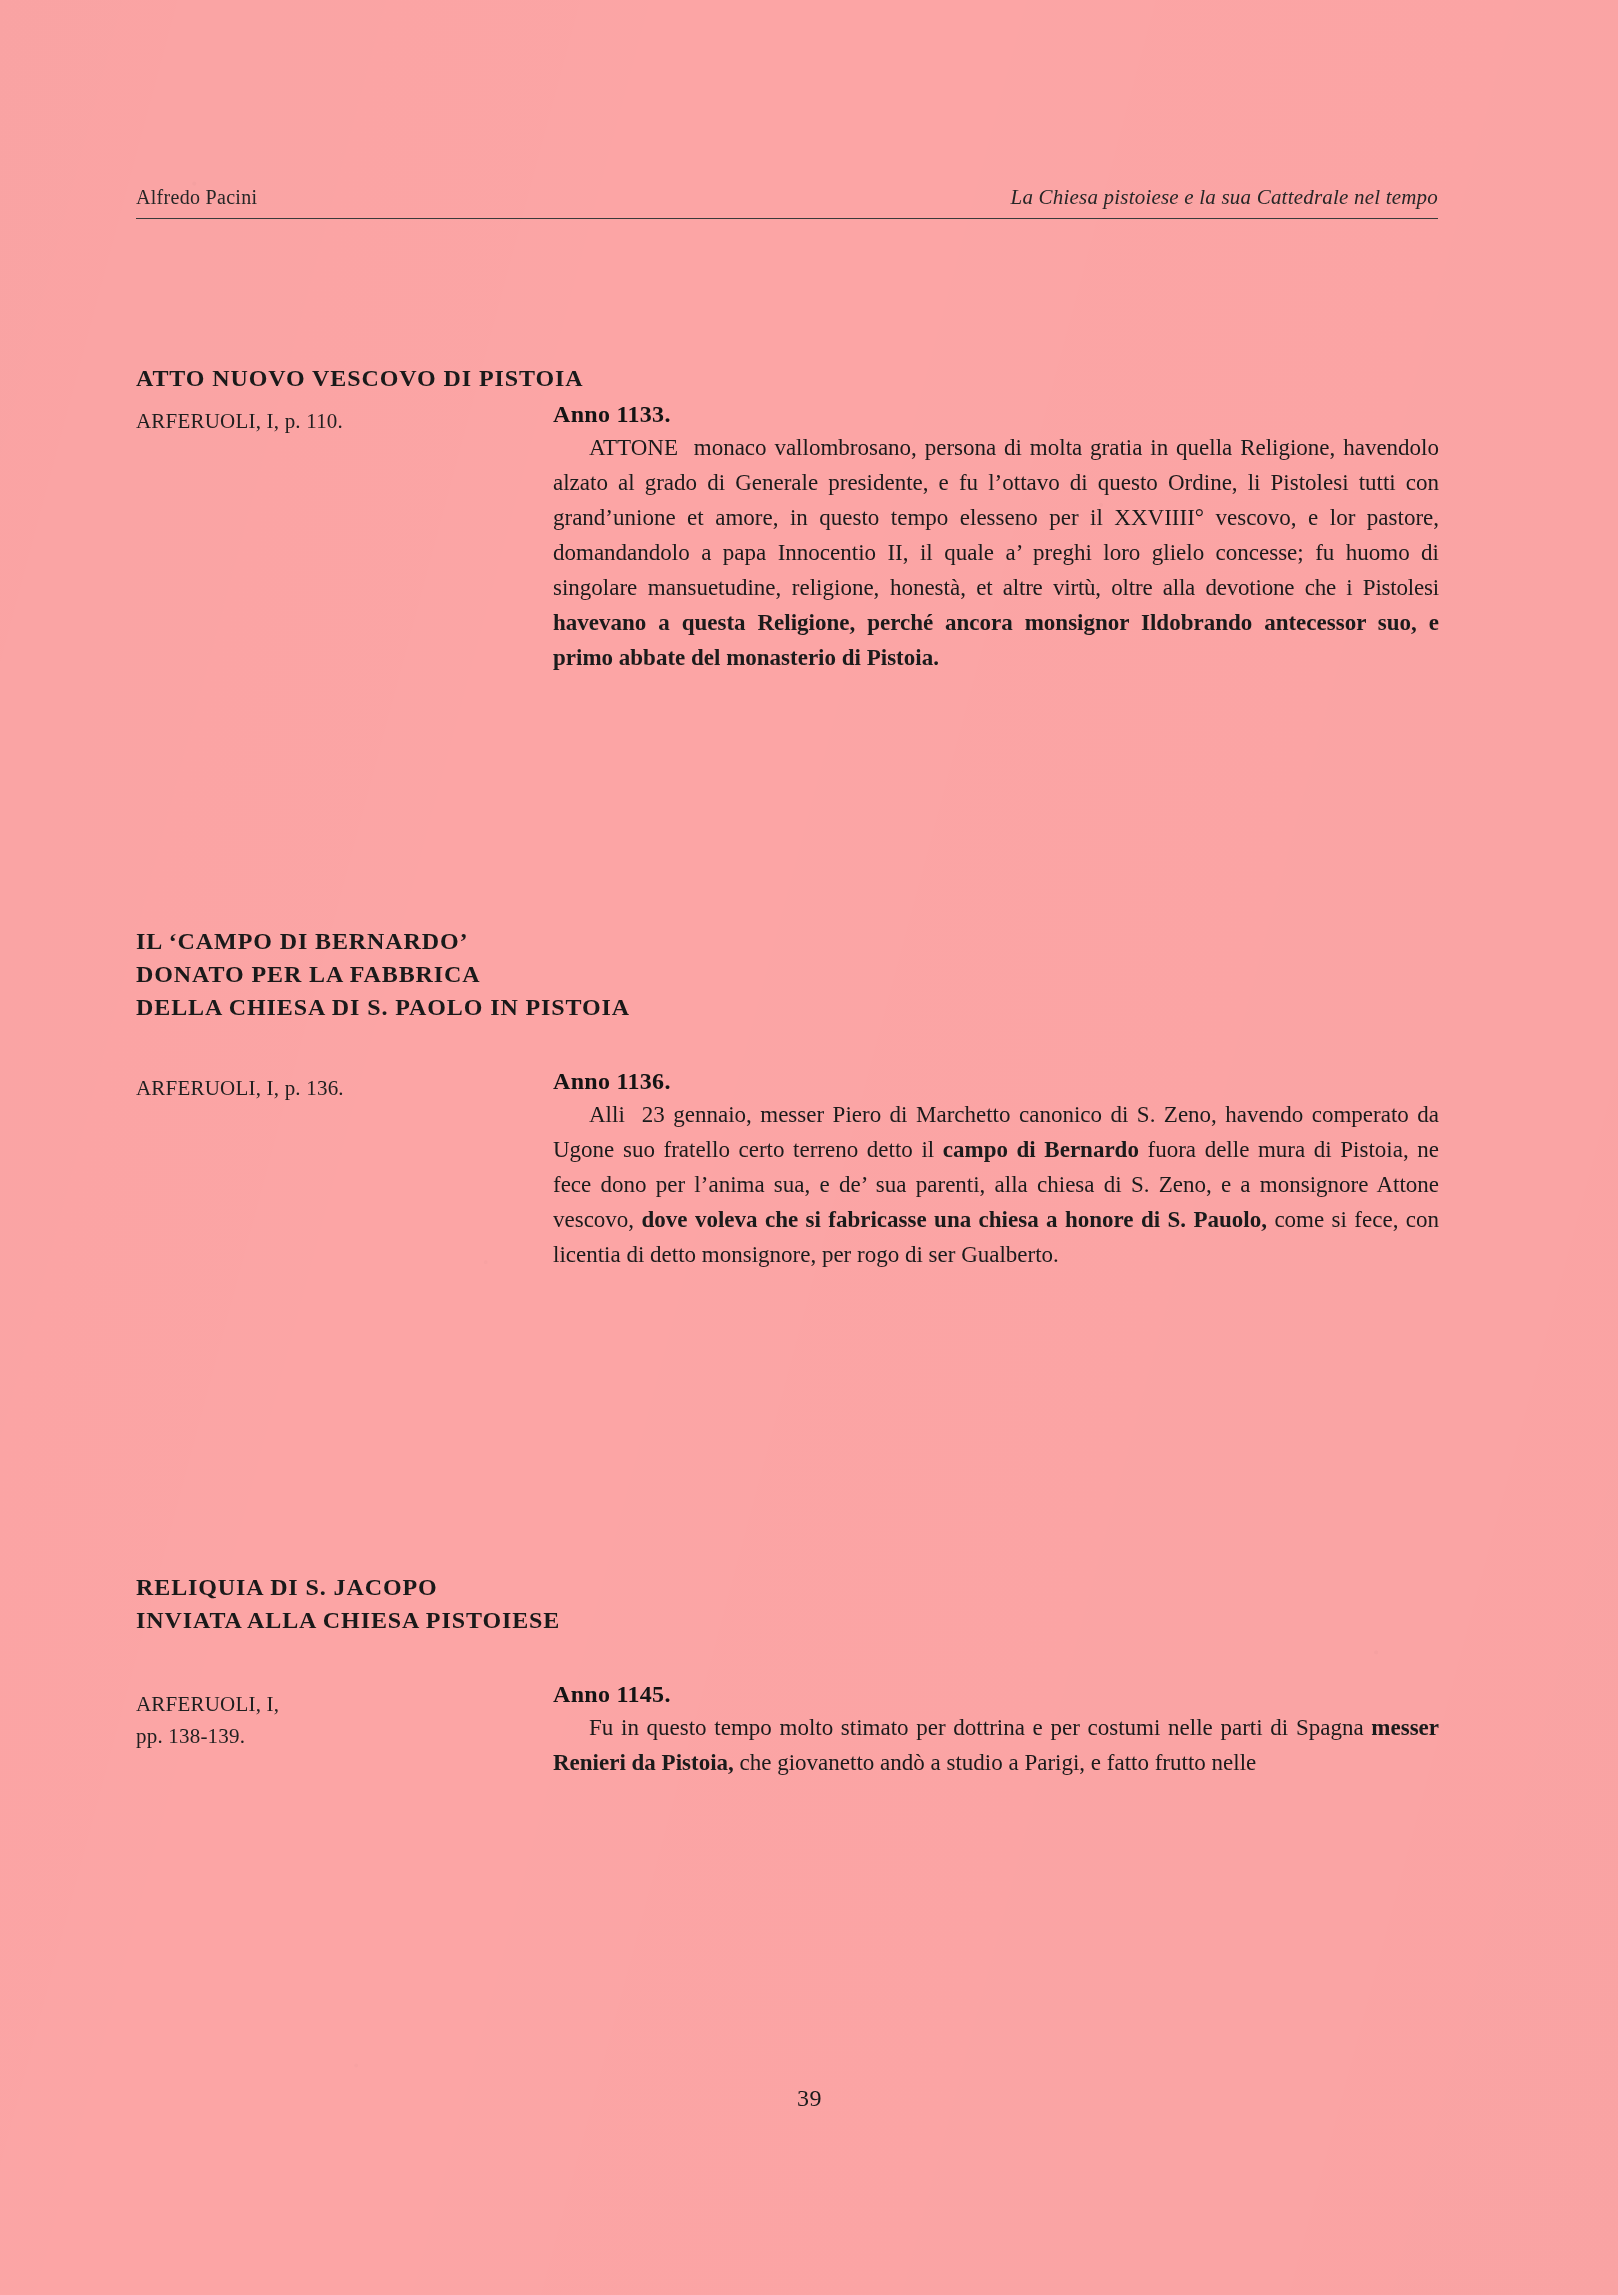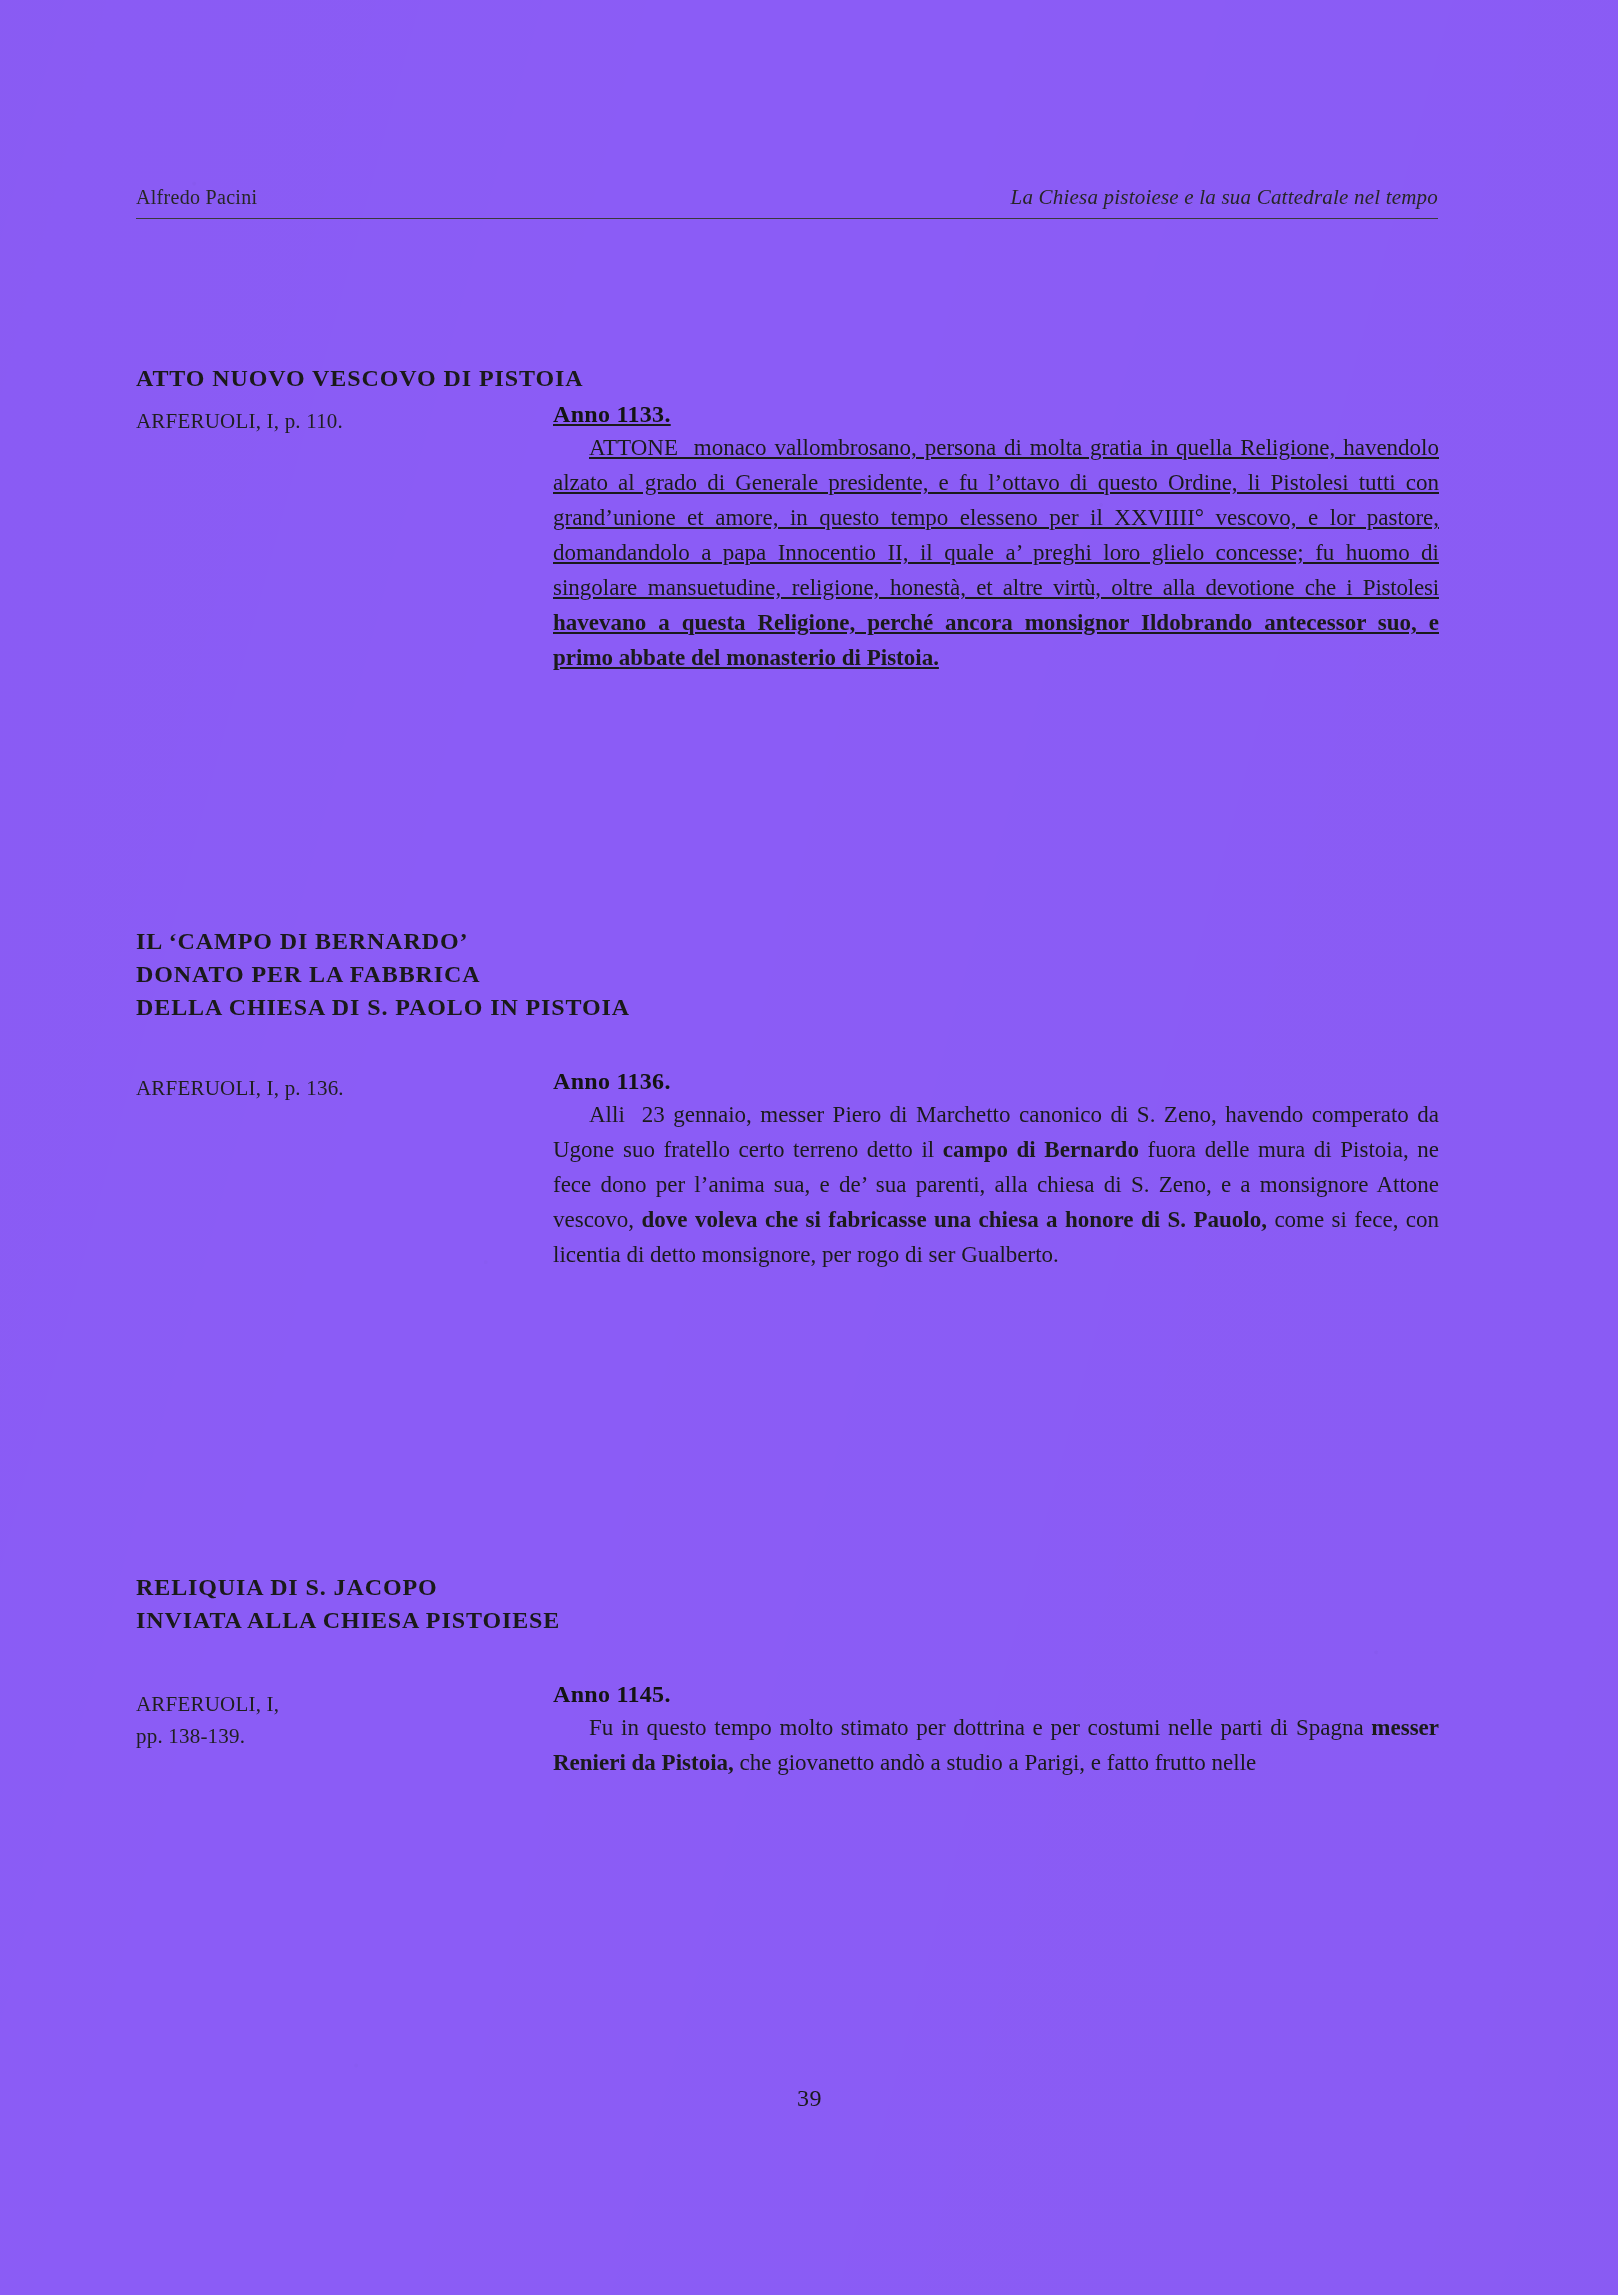--- a/index.html
+++ b/index.html
@@ -11,21 +11,21 @@
     width: 1619px;
     height: 2295px;
     font-family: "Liberation Serif", serif;
     color: #1a1a1a;
     position: relative;
     overflow: hidden;
   }
   .page {
     position: absolute;
     inset: 0;
-    background: #8b5cf6;
+    background: #fca5a5;
   }
   
   .page::before {
     content: "";
     position: absolute;
     inset: 0;
     background:
       radial-gradient(circle at 12% 8%, rgba(0,0,0,0.020) 0 1.6px, rgba(0,0,0,0) 2.4px),
       radial-gradient(circle at 68% 22%, rgba(0,0,0,0.018) 0 1.6px, rgba(0,0,0,0) 2.4px),
       radial-gradient(circle at 30% 55%, rgba(0,0,0,0.016) 0 1.6px, rgba(0,0,0,0) 2.4px),
@@ -141,21 +141,21 @@
 
     <div class="runhead">
       <div class="runhead-left">Alfredo Pacini</div>
       <div class="runhead-right">La Chiesa pistoiese e la sua Cattedrale nel tempo</div>
     </div>
 
     <div class="section-heading" style="left:136px; top:318px; width:1302px;margin-top:44px;">ATTO NUOVO VESCOVO DI PISTOIA</div>
 
     <div class="source-ref" style="left:136px; top:406px; width:389px;">ARFERUOLI, I, p. 110.</div>
 
-    <div class="entry" style="top:401px;text-decoration:underline;">
+    <div class="entry" style="top:401px;">
       <div class="year">Anno 1133.</div>
       <div class="para">ATTONE&nbsp; monaco vallombrosano, persona di molta gratia in quella Religione, havendolo alzato al grado di Generale presidente, e fu l’ottavo di questo Ordine, li Pistolesi tutti con grand’unione et amore, in questo tempo elesseno per il XXVIIII° vescovo, e lor pastore, domandandolo a papa Innocentio II, il quale a’ preghi loro glielo concesse; fu huomo di singolare mansuetudine, religione, honestà,<span class="tight"> et altre virtù, oltre alla devotione che i Pistolesi </span><b>havevano a questa Religione, perché ancora monsignor Ildobrando antecessor suo, e primo abbate del monasterio di Pistoia.</b></div>
     </div>
 
     <div class="section-heading" style="left:136px; top:925px; width:1302px;">IL ‘CAMPO DI BERNARDO’
 DONATO PER LA FABBRICA
 DELLA CHIESA DI S. PAOLO IN PISTOIA</div>
 
     <div class="source-ref" style="left:136px; top:1073px; width:389px;">ARFERUOLI, I, p. 136.</div>
 

